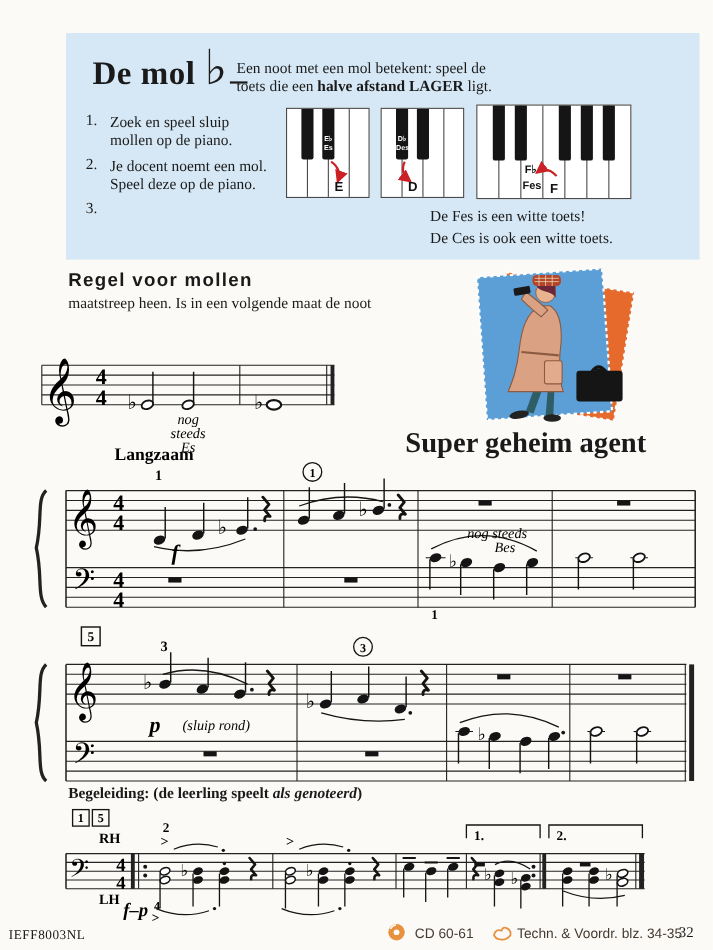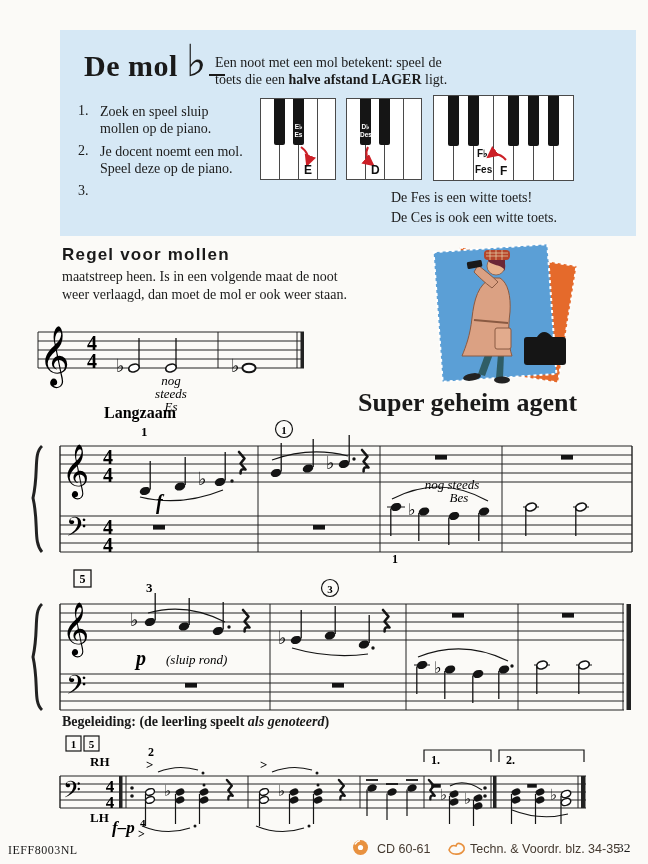--- a/index.html
+++ b/index.html
@@ -9,21 +9,21 @@
   .panel{background:#d6e8f5;}
   .title{font-size:30px;font-weight:bold;letter-spacing:.5px;}
   .big-flat{font-size:44px;font-weight:bold;font-family:"DejaVu Sans",sans-serif;line-height:30px;}
   .flat-dash{display:inline-block;width:16px;border-bottom:2.5px solid #1a1a1a;height:30px;margin-left:2px;}
   .body-txt{font-size:14px;line-height:17px;}
   .bold{font-weight:bold;}
   .ital{font-style:italic;}
   .list-num{font-size:14px;}
   .rule-head{font-family:"Liberation Sans",sans-serif;font-weight:bold;font-size:17px;letter-spacing:1.2px;}
   .acc-head{font-size:14px;font-weight:bold;}
-  .song-title{font-size:26px;font-weight:bold;}
+  .song-title{font-size:26px;font-weight:bold;text-align:center;}
   .kb{position:absolute;background:#fff;border:1.5px solid #4a4a4a;box-sizing:border-box;}
   .wk{position:absolute;top:0;bottom:0;border-right:1px solid #4a4a4a;box-sizing:border-box;}
   .bk{position:absolute;top:0;background:#151515;border-radius:0 0 2px 2px;}
   .bk-label{position:absolute;color:#fff;font-family:"Liberation Sans",sans-serif;font-weight:bold;
             text-align:center;line-height:8px;}
   .wk-label{position:absolute;font-family:"Liberation Sans",sans-serif;font-weight:bold;font-size:12px;color:#111;}
   .kb-ov{position:absolute;left:0;top:0;}
   .ftr{font-family:"Liberation Sans",sans-serif;font-size:12.5px;color:#453a30;}
   svg text{font-family:"Liberation Serif",serif;}
   .mus-glyph{font-family:"DejaVu Sans",sans-serif;}
@@ -136,21 +136,20 @@
   </div>
 
   <div class="abs body-txt" style="left:391px;top:188px;line-height:20px;">
     <div>De Fes is een witte toets!</div>
     <div>De Ces is ook een witte toets.</div>
   </div>
 
   <div class="abs rule-head" style="left:62px;top:245px;">Regel voor mollen</div>
   <div class="abs body-txt" style="left:62px;top:268px;line-height:18px;">
     <div>maatstreep heen. Is in een volgende maat de noot</div>
-    <div>weer verlaagd, dan moet de mol er ook weer staan.</div>
   </div>
 
   <svg class="abs" style="left:26px;top:318px;" width="290" height="96" viewBox="0 0 290 96">
     <g stroke="#222" stroke-width="1">
       <line x1="12" y1="14" x2="278" y2="14"></line>
         <line x1="12" y1="23" x2="278" y2="23"></line>
       <line x1="12" y1="32" x2="278" y2="32"></line>
         <line x1="12" y1="41" x2="278" y2="41"></line>
       <line x1="12" y1="50" x2="278" y2="50"></line>
       <line x1="12" y1="14" x2="12" y2="50"></line>

